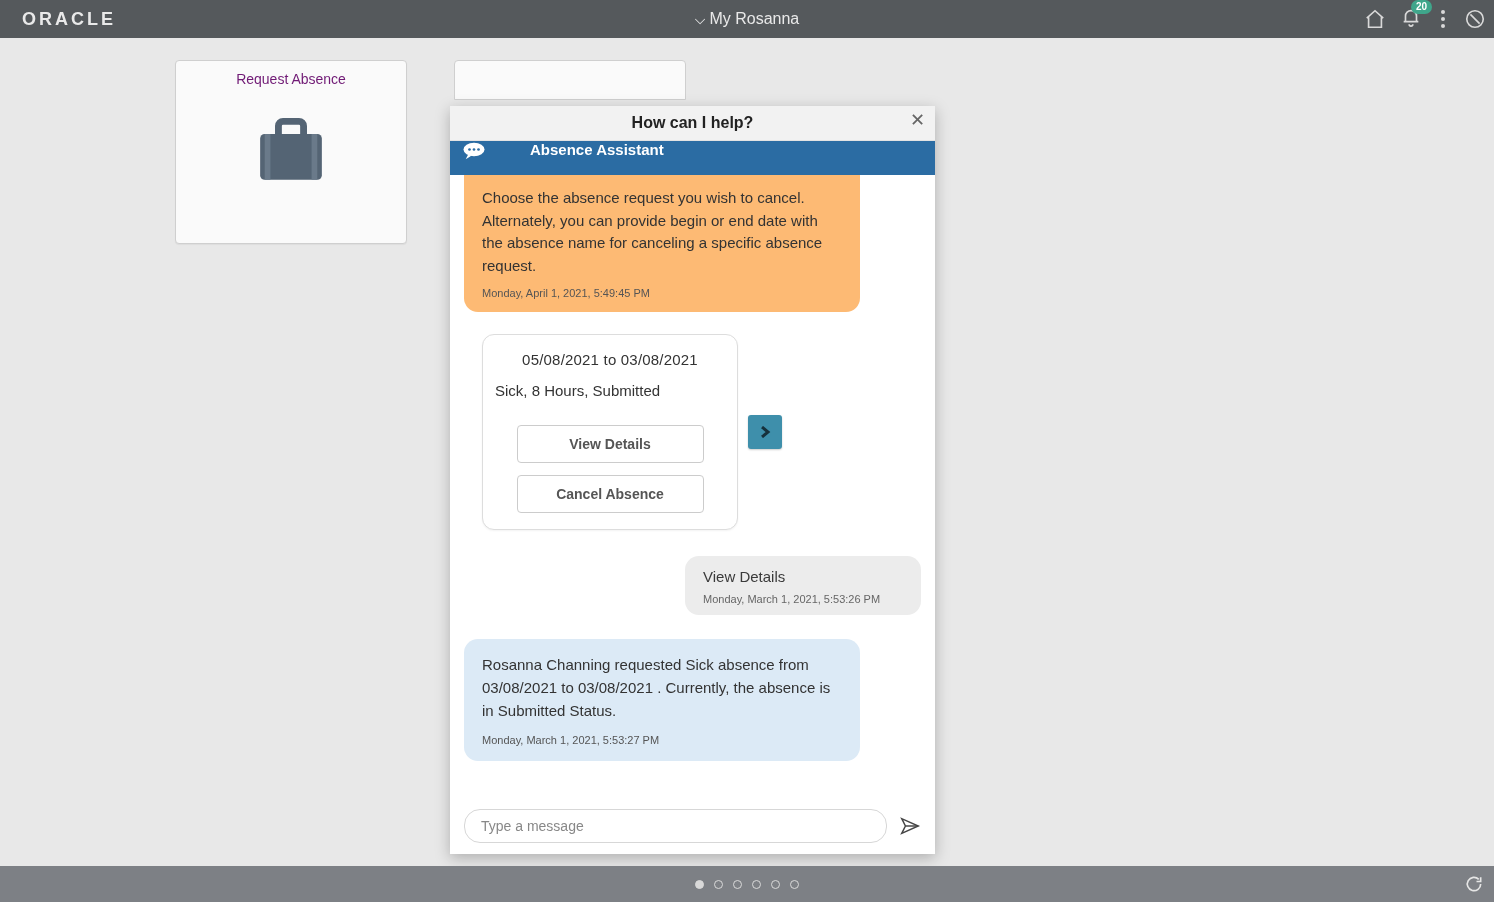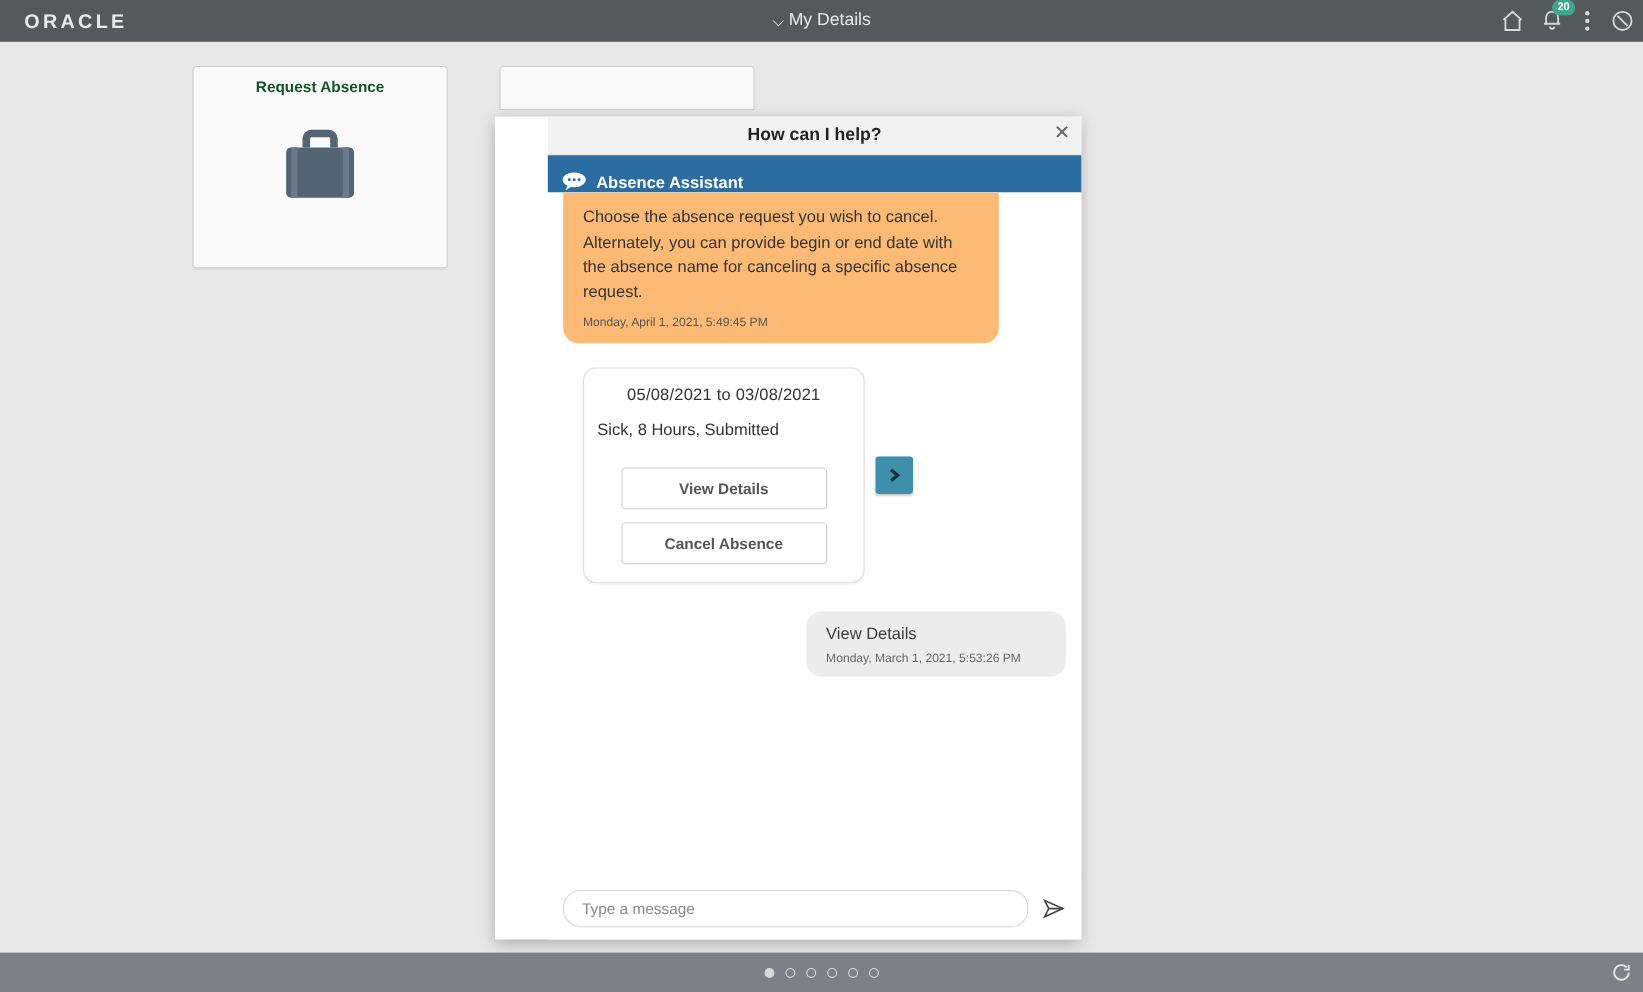--- a/index.html
+++ b/index.html
@@ -102,23 +102,23 @@
     width: 230px;
     height: 182px;
     border: 1px solid #cfcfcf;
     border-radius: 4px;
     background: #fafafa;
     box-shadow: 0 1px 1px rgba(0,0,0,.05);
     text-align: center;
     cursor: pointer;
   }
   .tile-title {
-    color: #14532d;
+    color: #701a75;
     font-size: 14px;
-    font-weight: 700;
+    font-weight: 400;
     margin-top: 10px;
   }
   .suitcase-icon {
     width: 80px;
     height: 70px;
     margin: 28px auto 0;
   }
 
   
   .tile-peek {
@@ -137,21 +137,20 @@
   .modal {
     position: absolute;
     left: 450px;
     top: 68px;
     width: 485px;
     height: 748px;
     background: #fff;
     box-shadow: 0 4px 14px rgba(0,0,0,.25);
     display: flex;
     flex-direction: column;
-    padding-left: 48px;
   }
   .modal-head {
     height: 34px;
     background: #f2f2f2;
     border-bottom: 1px solid #e3e3e3;
     position: relative;
     display: flex;
     align-items: center;
     justify-content: center;
   }
@@ -166,24 +165,25 @@
     top: 3px;
     font-size: 18px;
     color: #666;
     cursor: pointer;
   }
   .assist-bar {
     height: 34px;
     background: #2b6ca3;
     color: #fff;
     display: flex;
-    align-items: flex-end;
+    align-items: flex-start;
     padding: 0 12px;
     font-size: 15px;
     font-weight: 600;
+    gap: 36px;
   }
   .assist-bar svg {
     width: 24px;
     height: 20px;
     margin-right: 8px;
     fill: #fff;
   }
 
   .chat-body {
     flex: 1;
@@ -353,21 +353,21 @@
   }
 </style>
 </head>
 <body>
 
 <div class="topbar">
   <span class="logo">ORACLE</span>
 
   <div class="top-center">
     <span class="chev">⌵</span>
-    <span>My Details</span>
+    <span>My Rosanna</span>
   </div>
 
   <div class="top-actions">
     <svg class="top-icon" viewBox="0 0 24 24">
         <path d="M3 11 L12 3 L21 11 M5 10 V21 H19 V10"></path>
       </svg>
 
     <div class="notif-wrap">
       <svg class="top-icon" viewBox="0 0 24 24">
           <path d="M6 17 V11 a6 6 0 0 1 12 0 V17 M4 17 H20 M10 20 a2 2 0 0 0 4 0"></path>
@@ -438,20 +438,24 @@
               <path d="M3 1 L9 6 L3 11"></path>
             </svg>
         </div>
       </div>
 
       <div class="bubble-user">
         <div>View Details</div>
         <div class="bubble-time">Monday, March 1, 2021, 5:53:26 PM</div>
       </div>
 
+      <div class="bubble-bot2">
+        <div>Rosanna Channing requested Sick absence from 03/08/2021  to 03/08/2021 . Currently, the absence is in Submitted Status.</div>
+        <div class="bubble-time">Monday, March 1, 2021, 5:53:27 PM</div>
+      </div>
 
     </div>
 
     <div class="compose">
       <input class="compose-input" type="text" placeholder="Type a message" style="">
       <svg class="send-btn" viewBox="0 0 24 24" fill="none" stroke="#454545" stroke-width="1.6">
         <path d="M3 20 L21 12 L3 4 L7 12 Z"></path>
         <path d="M7 12 L21 12"></path>
       </svg>
     </div>

